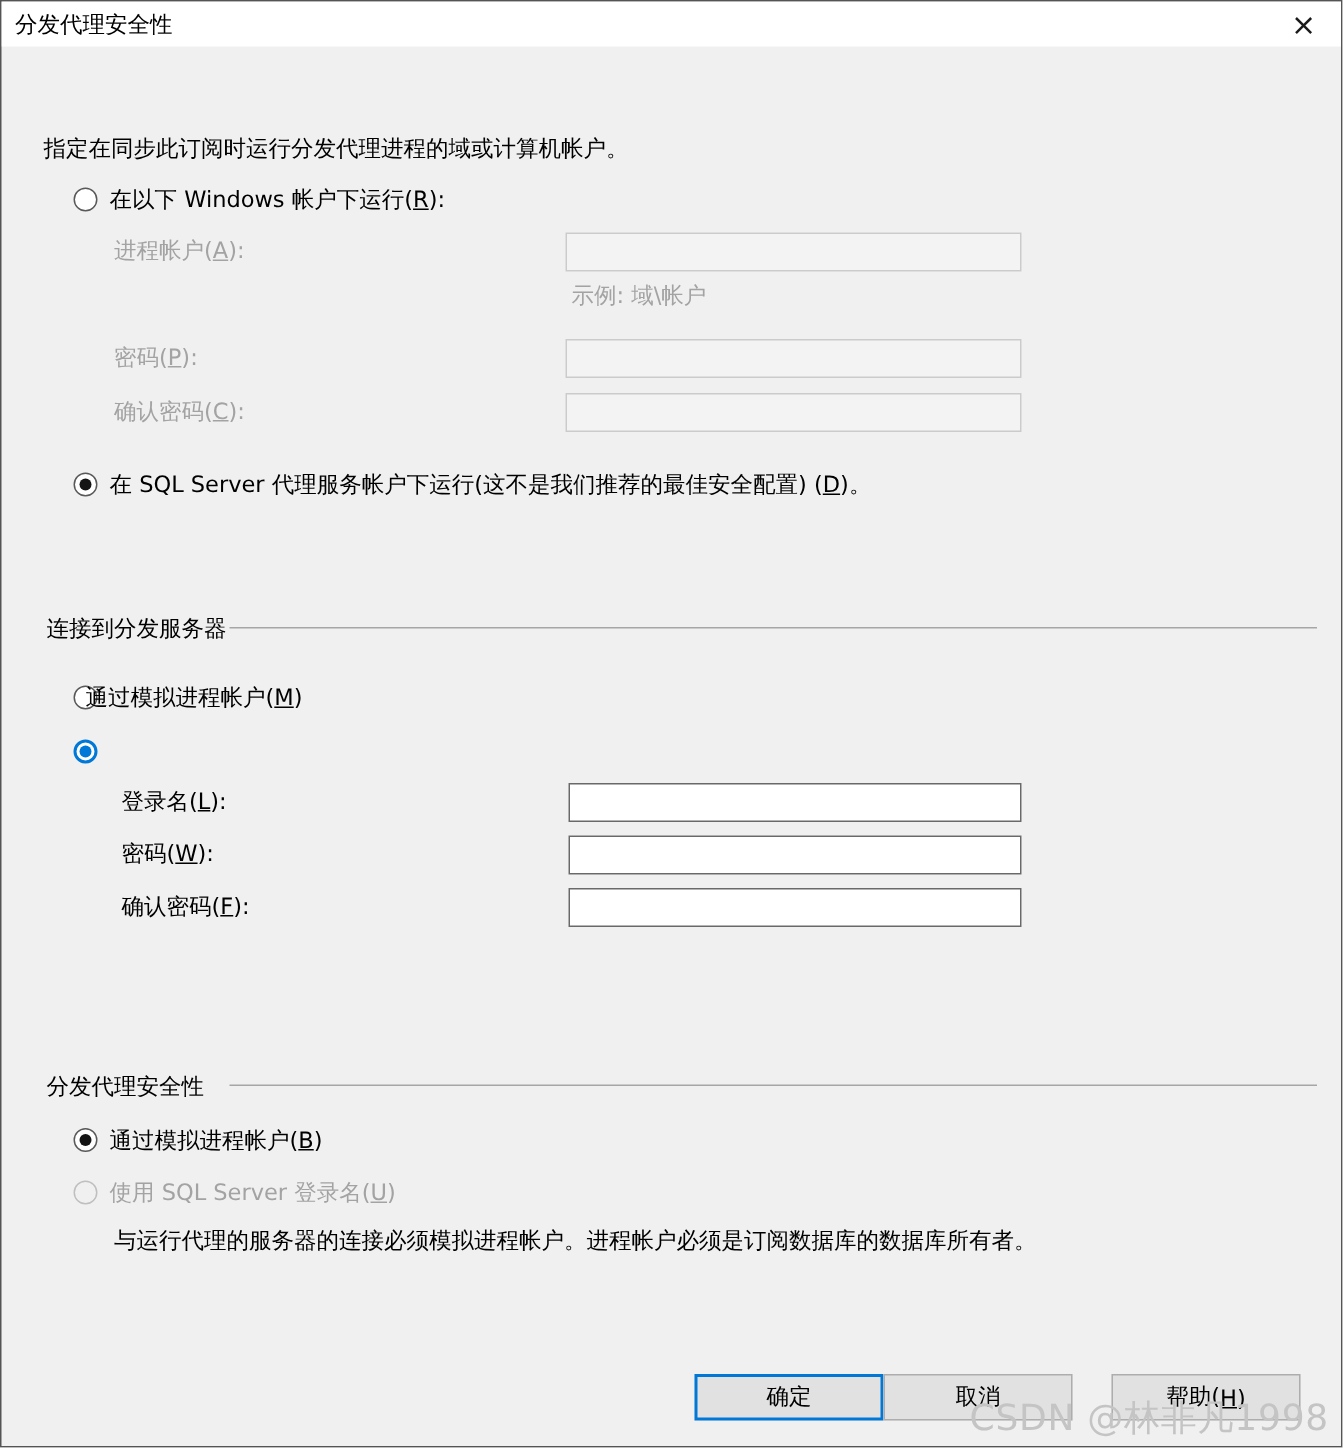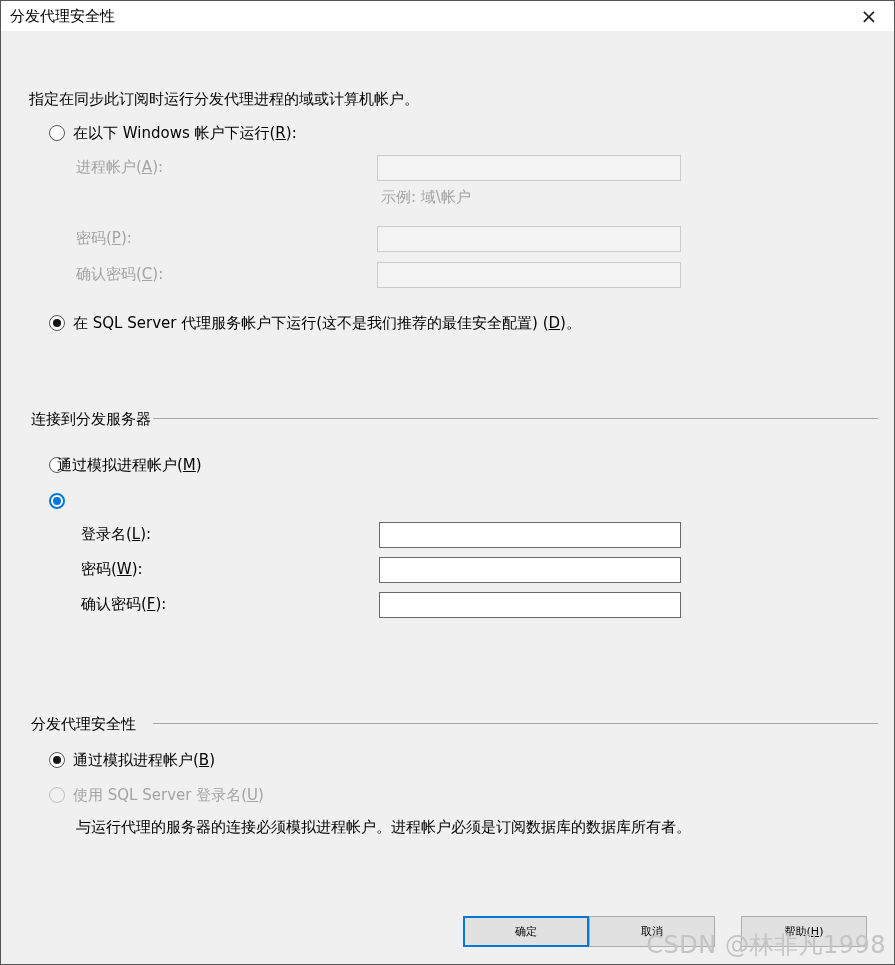--- a/index.html
+++ b/index.html
@@ -27,21 +27,21 @@
          border-radius:50%;background:#0078d7;}
   .radio.dis{border-color:#bfbfbf;background:#f0f0f0;}
   
   .tb{position:absolute;height:26px;border:1px solid #696969;background:#fff;
       padding:0 4px;font-size:14px;outline:none;}
   .tb.dis{border:1px solid #cbcbcb;background:#f3f3f3;}
   
   .group-line{position:absolute;height:1px;background:#a6a6a6;}
   
   .btn{position:absolute;width:126px;height:31px;background:#e1e1e1;border:1px solid #adadad;
-       display:flex;align-items:center;justify-content:center;font-size:11px;cursor:pointer;}
+       display:flex;align-items:center;justify-content:center;font-size:15px;cursor:pointer;}
   .btn.default{border:2px solid #0078d7;}
   .watermark{position:absolute;right:8px;bottom:3px;font-size:24px;color:#c4c4c4;
        letter-spacing:0.5px;white-space:nowrap;text-align:right;}
 </style>
 </head>
 <body>
 
 <div class="dialog">
 
   <div class="titlebar">

